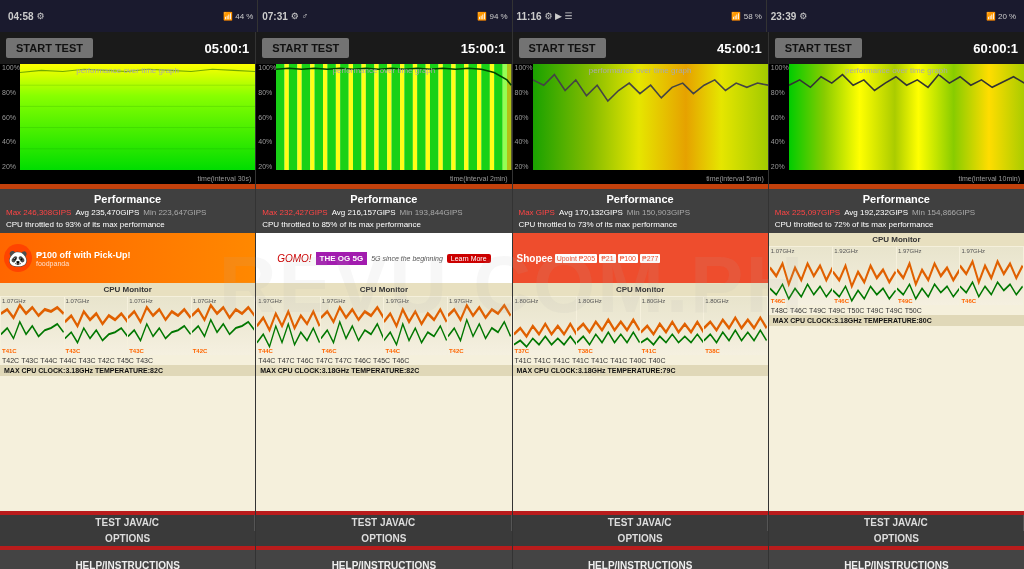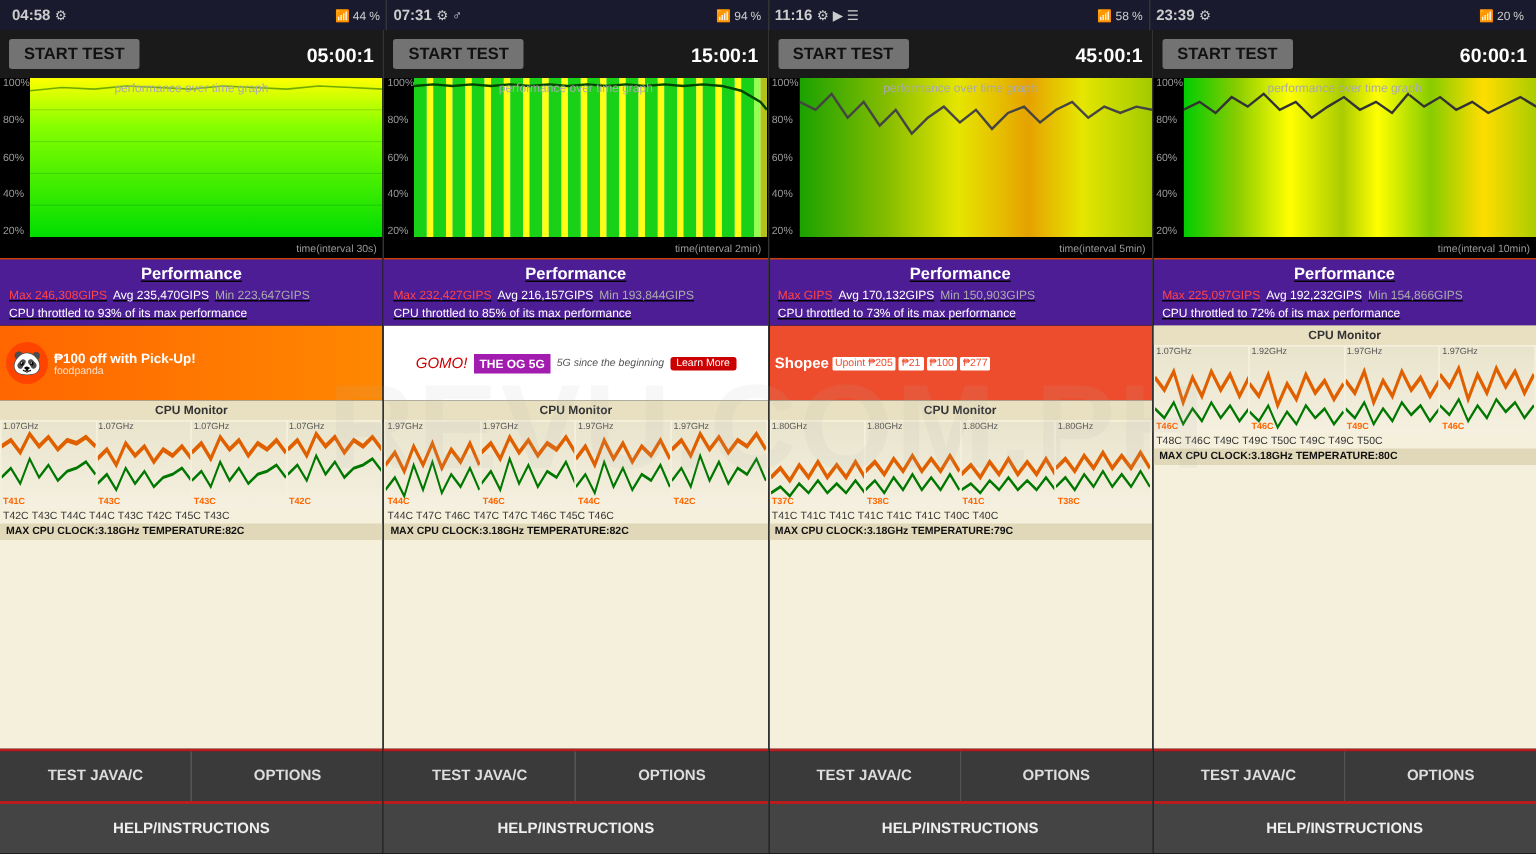--- a/index.html
+++ b/index.html
@@ -7,21 +7,21 @@
       width: 1024px;
       height: 569px;
       overflow: hidden;
       font-family: Arial, sans-serif;
       background: #1a1a1a;
     }
 
     .status-bar {
       display: flex;
       background: #1a1a2e;
-      height: 20px;
+      height: 32px;
       align-items: center;
       padding: 0 4px;
     }
 
     .status-segment {
       display: flex;
       align-items: center;
       flex: 1;
       height: 100%;
       border-right: 1px solid #333;
@@ -132,24 +132,23 @@
     .graph-canvas {
       position: absolute;
       top: 0;
       left: 20px;
       right: 0;
       bottom: 14px;
       overflow: hidden;
     }
 
     .perf-section {
-      background: #4c1d95;
+      background: #404040;
       padding: 4px 6px;
-      border-top: 1px solid #c2410c;
-      text-decoration: underline;
+      border-top: 5px solid #c2410c;
     }
 
     .perf-title {
       color: #fff;
       font-size: 11px;
       text-align: center;
       font-weight: bold;
       margin-bottom: 2px;
     }
 
@@ -258,21 +257,22 @@
 
     .bottom-bar {
       background: #2a2a2a;
       display: grid;
       grid-template-rows: 1fr 1fr;
       height: 70px;
     }
 
     .bottom-row {
       display: flex;
-      border-top: 2px solid #b91c1c;
+      border-top: 4px solid #b91c1c;
+      flex-direction: column;
     }
 
     .bottom-btn {
       flex: 1;
       background: #3a3a3a;
       color: #ddd;
       border: none;
       border-right: 1px solid #555;
       font-size: 10px;
       font-weight: bold;

